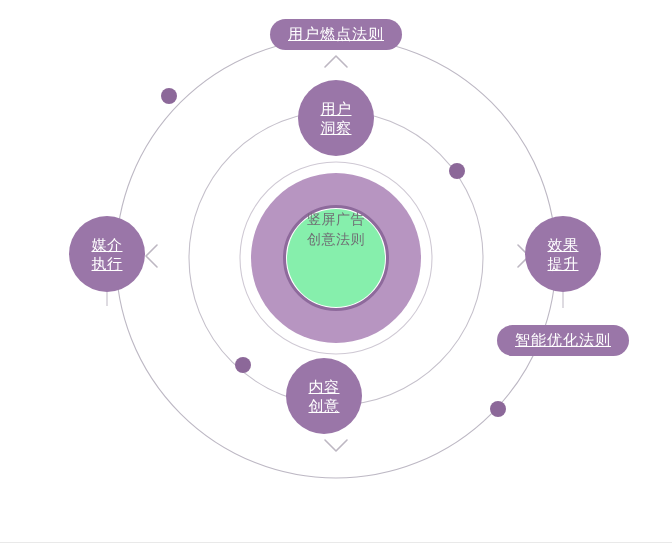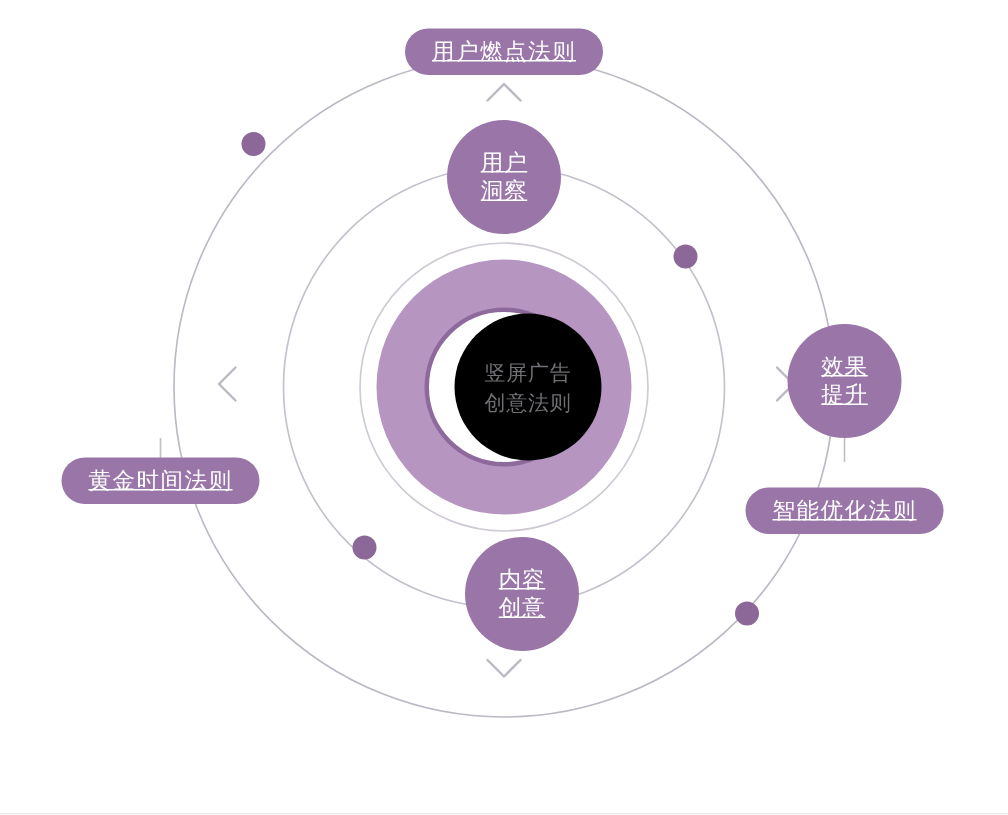--- a/index.html
+++ b/index.html
@@ -75,32 +75,31 @@
   #center-ring {
     position: absolute;
     border-radius: 50%;
     border: 3px solid #8e6a9c;
     box-sizing: border-box;
     background: #ffffff;
   }
   #center-core {
     position: absolute;
     border-radius: 50%;
-    background: #000000;
+    background: #86efac;
     display: flex;
     flex-direction: column;
     align-items: center;
-    justify-content: center;
+    justify-content: flex-start;
     color: #6f6f74;
     font-size: 14px;
     line-height: 1.45;
     letter-spacing: 0.5px;
     text-align: center;
     box-sizing: border-box;
-    margin-left: 16px;
   }
   #center-core span { display: block; }
 
   .orbit-dot {
     position: absolute;
     border-radius: 50%;
     background: #8c6899;
   }
 </style>
 </head>
@@ -137,27 +136,30 @@
   <div class="node-circle" style="left:298px; top:80px; width:76px; height:76px;">
     <span>用户</span>
     <span>洞察</span>
   </div>
 
   <div class="node-circle" style="left:525px; top:216px; width:76px; height:76px;">
     <span>效果</span>
     <span>提升</span>
   </div>
 
-  <div class="node-circle" style="left:310px; top:358px; width:76px; height:76px;align-items:center;">
+  <div class="node-circle" style="left:286px; top:358px; width:76px; height:76px;align-items:center;">
     <span>内容</span>
     <span>创意</span>
   </div>
 
+  <div class="node-circle" style="left:69px; top:216px; width:76px; height:76px;">
+    <span>媒介</span>
+    <span>执行</span>
+  </div>
 
   <div class="pill" style="left:270px; top:19px; width:132px;">用户燃点法则</div>
 
   <div class="pill" style="left:497px; top:307px; width:132px;margin-top:18px;">智能优化法则</div>
 
 
 
-  <div class="pill" style="left:41px; top:305px; width:132px;">黄金时间法则</div>
 
 </div>
 
 </body></html>

